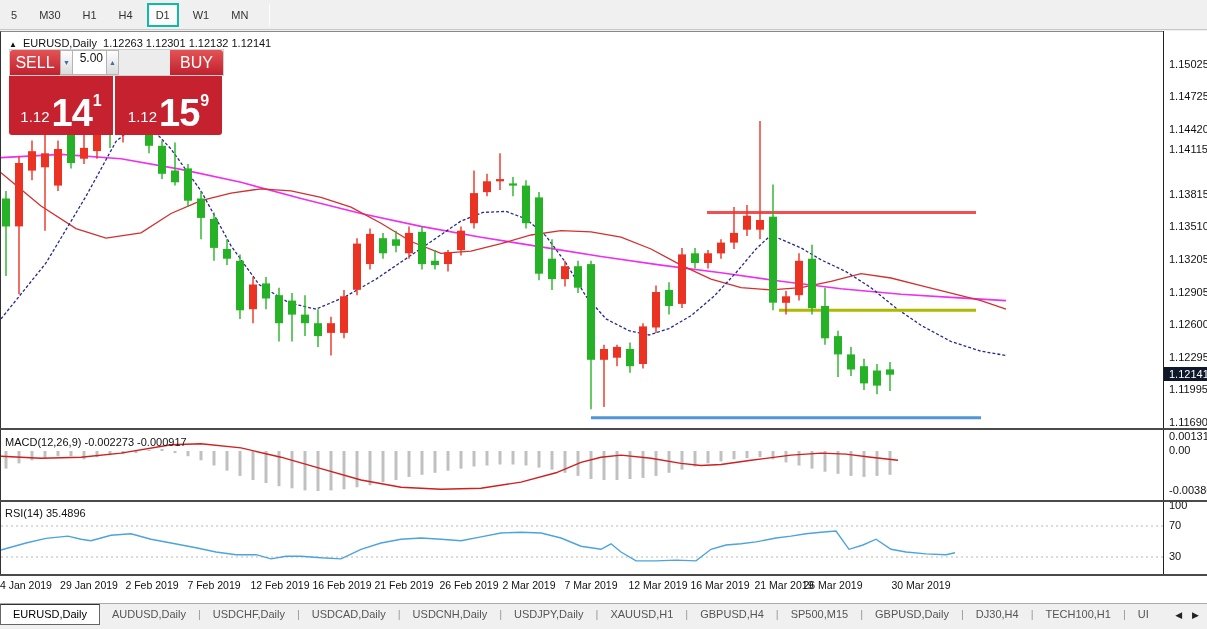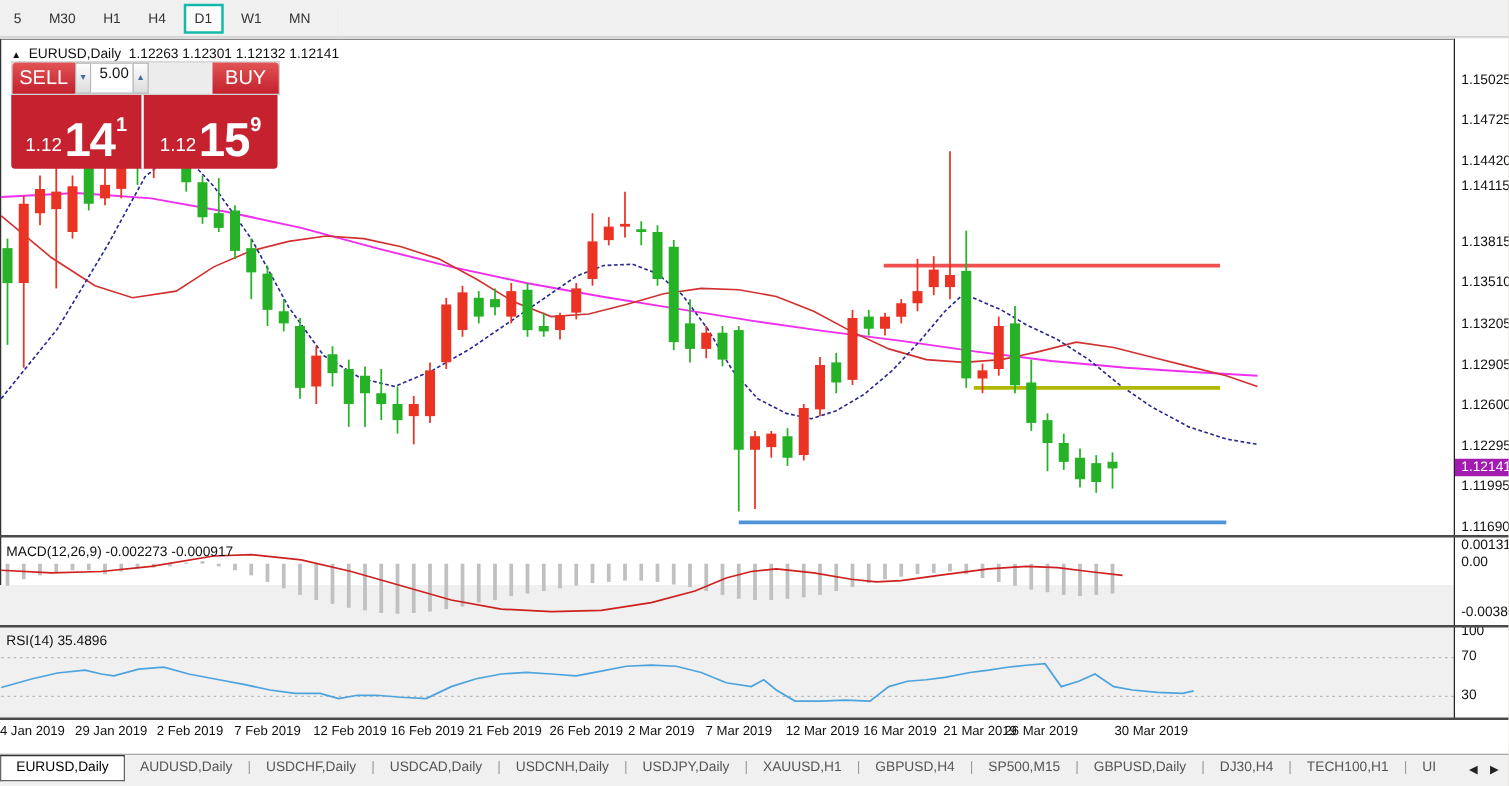--- a/index.html
+++ b/index.html
@@ -9,27 +9,27 @@
     background:#f0f0f0; font-family:"Liberation Sans", sans-serif;
     -webkit-font-smoothing:antialiased;
   }
   
   #toolbar { position:absolute; left:0; top:0; width:1207px; height:30px;
     background:#f0f0f0; border-bottom:1px solid #c8c8c8; display:flex; align-items:center; }
   .tf-btn { font-size:11px; color:#333; padding:4px 7px; margin:0 3px; border:1px solid transparent; cursor:default; }
   .tf-btn.active { background:#fbfbfb; border:2px solid #14b8a6; }
   .tf-sep { width:1px; height:22px; background:#bbb; border-right:1px solid #fff; margin-left:10px; }
   
-  #chartwin { position:absolute; left:0; top:31px; width:1163px; height:437px; background:#ffffff; border-left:1px solid #333; border-top:1px solid #888; }
+  #chartwin { position:absolute; left:0; top:31px; width:1163px; height:545px; background:#ffffff; border-left:1px solid #333; border-top:1px solid #888; }
   #axiscol { position:absolute; left:1163px; top:31px; width:44px; height:569px; background:#ffffff; border-left:1px solid #222; }
   #header { position:absolute; left:8px; top:5px; font-size:11px; color:#111; white-space:nowrap; z-index:30; }
   #header .tri { font-size:8px; margin-right:6px; color:#111; }
   .panel-label { position:absolute; left:4px; font-size:11px; color:#111; z-index:5; white-space:nowrap; }
   .axis-label { position:absolute; left:5px; font-size:11px; color:#111; white-space:nowrap; }
-  .axis-badge { position:absolute; left:0px; width:44px; background:#a21caf; color:#fff; font-size:11px; text-align:left; padding:1px 0 1px 5px; z-index:6; }
+  .axis-badge { position:absolute; left:0px; width:44px; background:#0f172a; color:#fff; font-size:11px; text-align:left; padding:1px 0 1px 5px; z-index:6; }
   .sep-line { position:absolute; left:0; width:1207px; height:2px; background:#4a4a4a; z-index:8; }
   svg { position:absolute; left:0; overflow:visible; }
   .datelab { position:absolute; font-size:10.5px; color:#111; white-space:nowrap; transform:translateX(-50%); }
   #dates { position:absolute; left:0; top:576px; width:1207px; height:27px; background:#ffffff; }
   
   #tradepanel { position:absolute; left:8px; top:17px; width:215px; z-index:20; }
   #tp-row1 { display:flex; height:27px; background:#ececec; border:1px solid #d0d0d0; }
   .tp-btn { color:#fff; font-size:16px; display:flex; align-items:center; justify-content:center;
     background:linear-gradient(#e25455,#c2202d); cursor:pointer; }
   #sellbtn { width:50px; border-radius:3px 0 0 0; }

